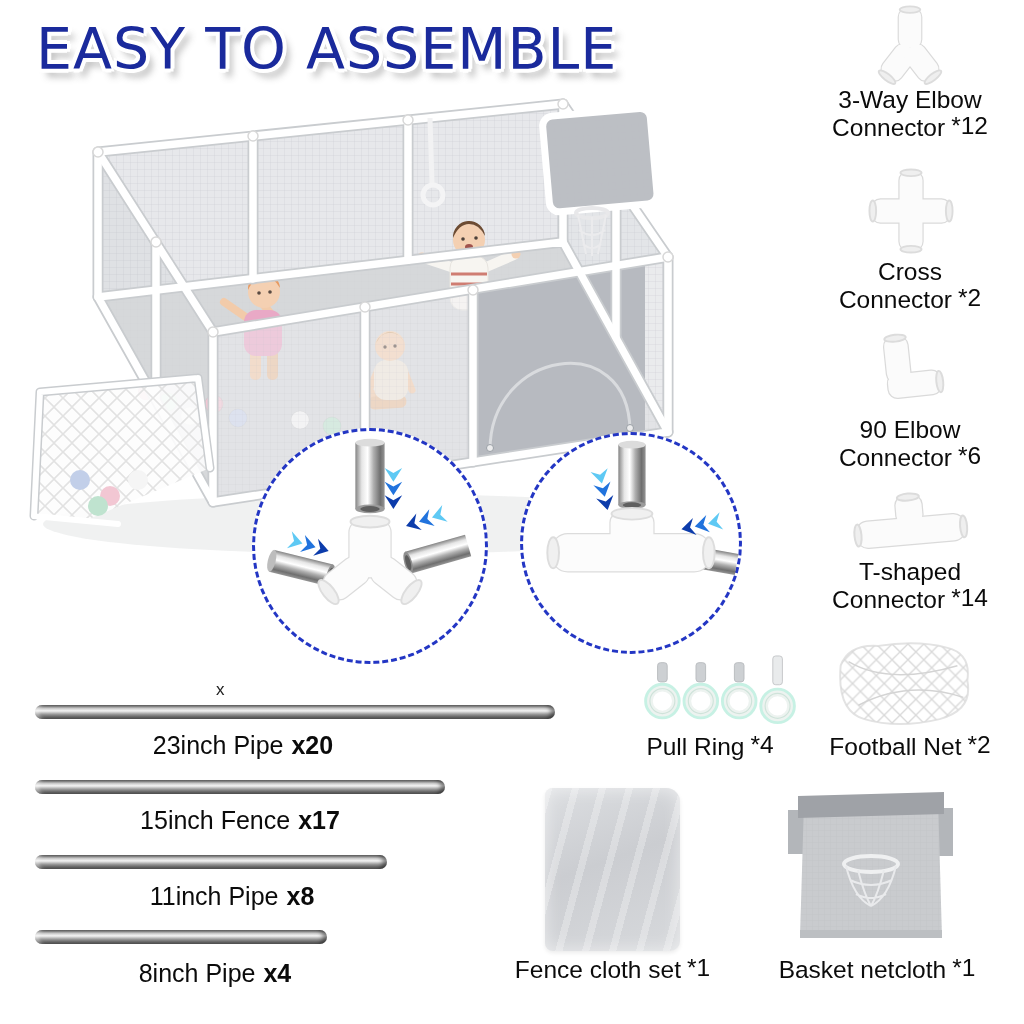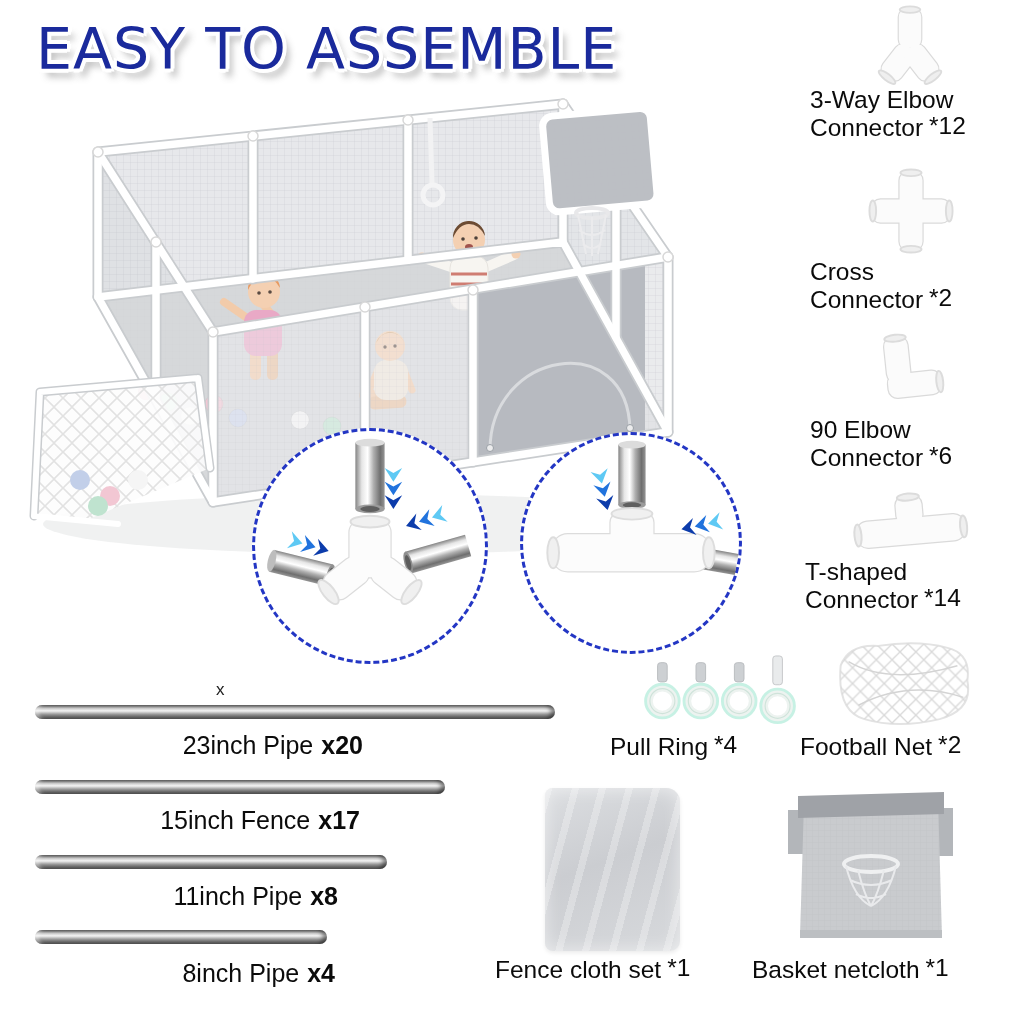--- a/index.html
+++ b/index.html
@@ -1,23 +1,23 @@
 <!DOCTYPE html>
 <html><head>
 <meta charset="utf-8">
 <style>
   *{margin:0;padding:0;box-sizing:border-box}
   html,body{width:1024px;height:1024px;background:#ffffff;font-family:"Liberation Sans",sans-serif;position:relative;overflow:hidden}
   .abs{position:absolute}
   .title{position:absolute;left:36px;top:16px;font-size:57px;font-weight:normal;
     font-family:"DejaVu Sans","Liberation Sans",sans-serif;color:#1a2a9c;letter-spacing:1px;white-space:nowrap;
     text-shadow:-3px -3px 0 #fff,3px -3px 0 #fff,-3px 3px 0 #fff,3px 3px 0 #fff,0 -4px 0 #fff,0 4px 0 #fff,-4px 0 0 #fff,4px 0 0 #fff,6px 8px 7px rgba(70,70,70,.4)}
-  .lbl{position:absolute;font-size:24.5px;line-height:1.14;color:#0b0b0b}
+  .lbl{position:absolute;text-align:center;font-size:24.5px;line-height:1.14;color:#0b0b0b}
   .lbl .q{margin-left:6px;position:relative;top:-2px}
-  .plbl{position:absolute;text-align:right;font-size:25px;color:#0b0b0b;white-space:nowrap}
+  .plbl{position:absolute;text-align:center;font-size:25px;color:#0b0b0b;white-space:nowrap}
   .plbl .q2{margin-left:8px;font-weight:bold}
   .pipe{position:absolute;height:14px;border-radius:7px;
     background:linear-gradient(180deg,#585858 0%,#c9c9c9 22%,#f3f3f3 42%,#9a9a9a 66%,#474747 100%);
     box-shadow:inset -4px 0 4px rgba(0,0,0,.45), inset 4px 0 3px rgba(255,255,255,.35)}
   .inset{position:absolute;background:#ffffff;border:3px dashed #2336c4;border-radius:50%}
   .inset svg{display:block}
   .cloth{position:absolute;border-radius:8px 14px 10px 8px;
     background:linear-gradient(160deg,#dcdee1 0%,#cbcdd1 45%,#d7d9dc 100%);
     box-shadow:inset 0 0 18px rgba(255,255,255,.6), 0 2px 4px rgba(0,0,0,.08)}
   .cloth:after{content:"";position:absolute;inset:0;border-radius:inherit;
@@ -447,21 +447,21 @@
 <div class="plbl" style="left:123px;top:731px;width:240px">
   <span>23inch Pipe</span><b class="q2">x20</b>
 </div>
 
 <div class="pipe" style="left:35px;top:780px;width:410px"></div>
 <div class="plbl" style="left:120px;top:806px;width:240px">
   <span>15inch Fence</span><b class="q2">x17</b>
 </div>
 
 <div class="pipe" style="left:35px;top:855px;width:352px"></div>
-<div class="plbl" style="left:98px;top:882px;width:240px">
+<div class="plbl" style="left:112px;top:882px;width:240px">
   <span>11inch Pipe</span><b class="q2">x8</b>
 </div>
 
 <div class="pipe" style="left:35px;top:930px;width:292px"></div>
 <div class="plbl" style="left:95px;top:959px;width:240px">
   <span>8inch Pipe</span><b class="q2">x4</b>
 </div>
 
 <span class="stray" style="left:216px;top:680px">x</span>
 

